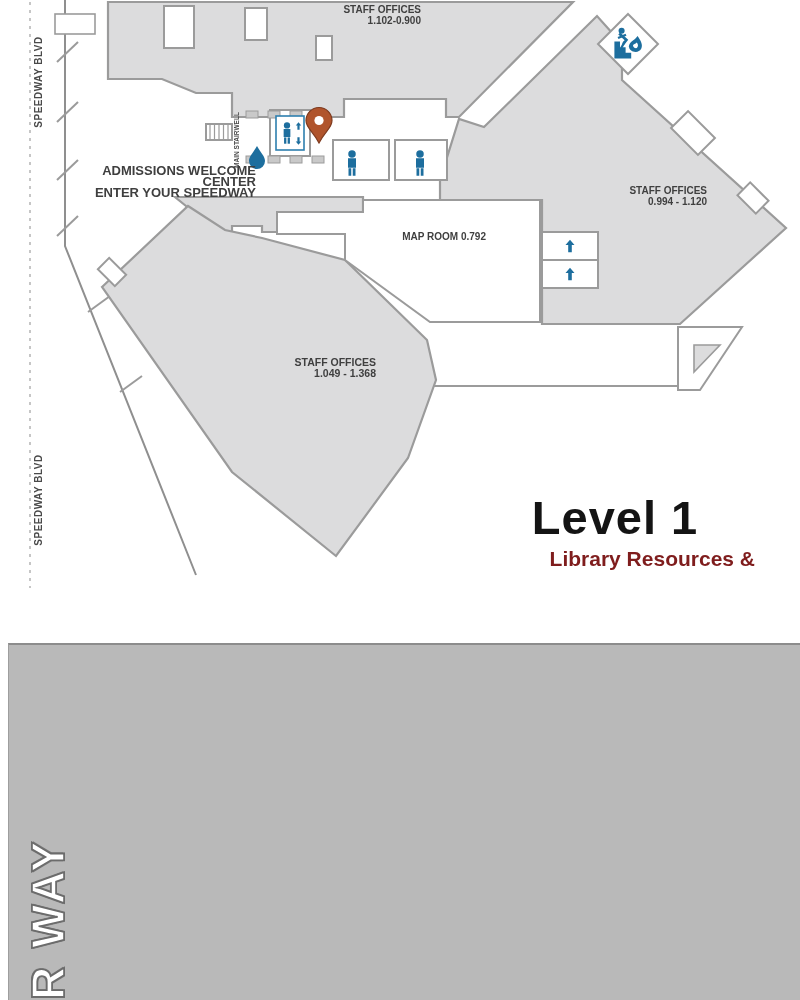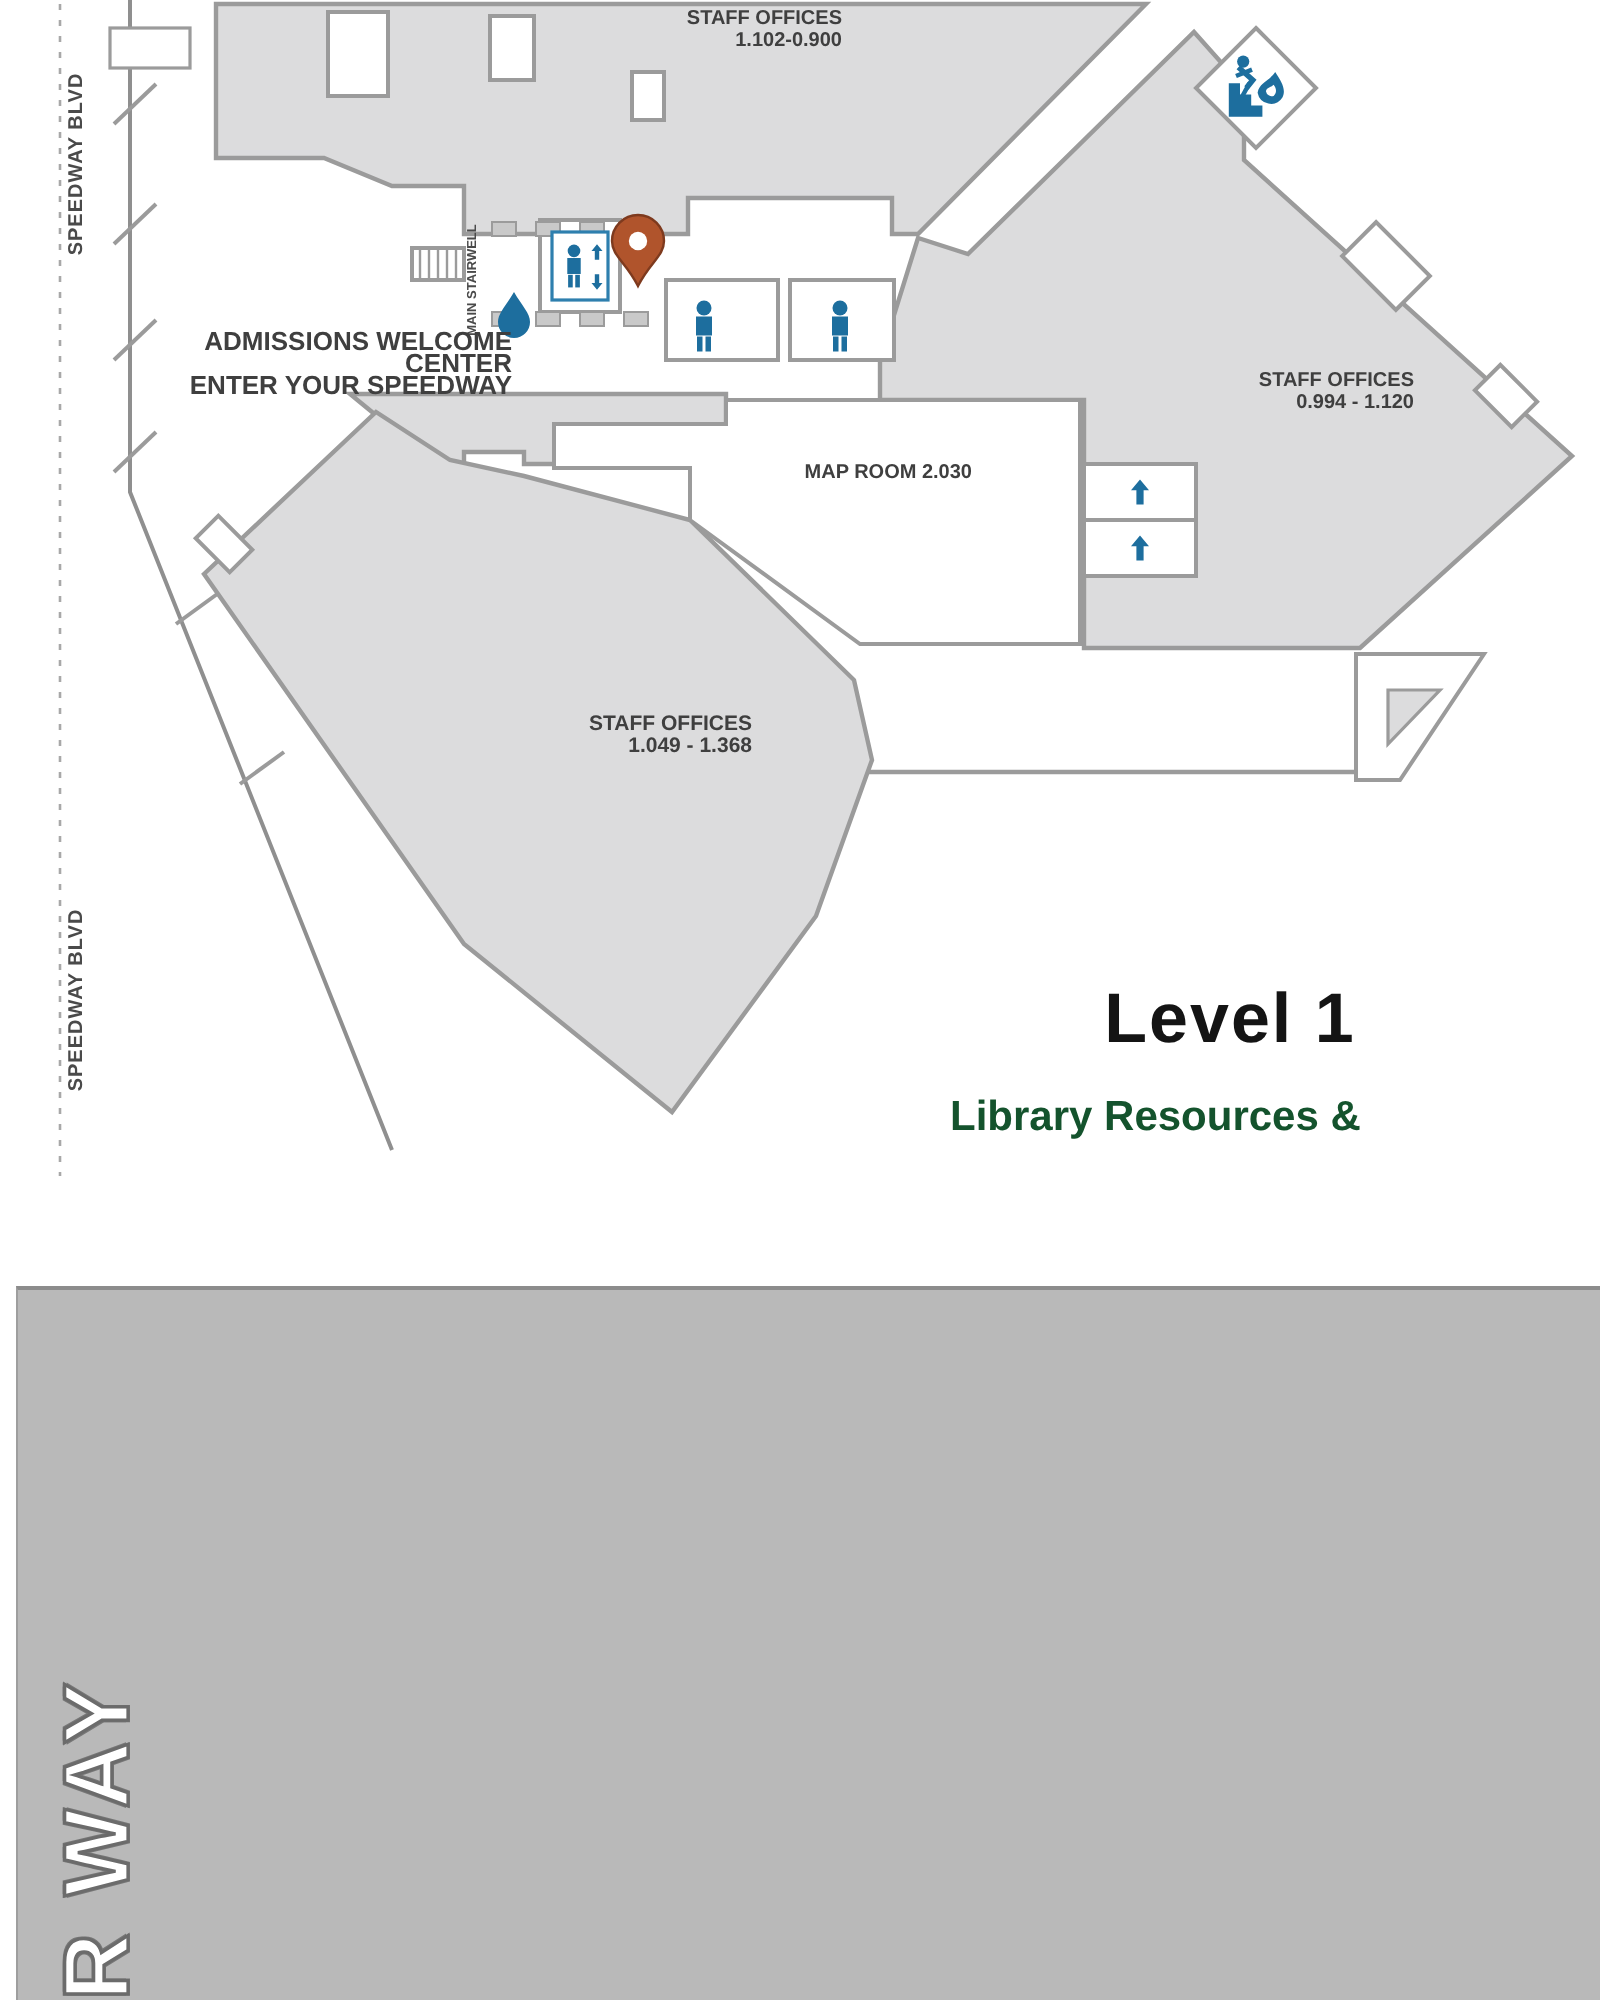--- a/index.html
+++ b/index.html
@@ -9,23 +9,23 @@
   .map-label{position:absolute;color:#3f3f3f;font-weight:bold;text-align:right;
              line-height:11px;font-size:10px;}
   .map-label .ln{display:block;}
   .rot{transform:rotate(-90deg);}
   .street{position:absolute;color:#4a4a4a;font-weight:bold;font-size:10px;
           letter-spacing:.5px;text-align:center;width:100px;height:14px;}
   .stairwell-label{position:absolute;left:210px;top:133px;width:60px;height:14px;
           font-size:6.5px;line-height:7px;font-weight:bold;color:#4a4a4a;text-align:center;}
   
   .level-title{position:absolute;left:495px;top:490px;width:240px;text-align:center;
-               color:#141414;font-size:35px;font-weight:bold;letter-spacing:1px;}
-  .level-sub{position:absolute;left:475px;top:546px;width:280px;text-align:left;
-             color:#14532d;font-size:21px;font-weight:600;line-height:26px;}
+               color:#141414;font-size:47px;font-weight:bold;letter-spacing:1px;}
+  .level-sub{position:absolute;left:475px;top:546px;width:280px;text-align:right;
+             color:#7f1d1d;font-size:21px;font-weight:600;line-height:26px;}
   
   .legend-panel{position:absolute;left:8px;top:643px;width:792px;height:357px;
                 background:#b9b9b9;border-top:2px solid #8c8c8c;border-left:1px solid #9e9e9e;
                 overflow:hidden;}
   .legend-vtitle{position:absolute;left:12px;top:38px;height:560px;
                  writing-mode:vertical-rl;transform:rotate(180deg);
                  font-size:46px;font-weight:bold;letter-spacing:3px;color:#ffffff;
                  -webkit-text-stroke:1.6px #6b6b6b;
                  text-shadow:1px 1px 0 #777,-1px -1px 0 #777,1px -1px 0 #777,-1px 1px 0 #777;
                  white-space:nowrap;}
@@ -150,21 +150,21 @@
 
   <div class="map-label" style="left:261px;top:4px;width:160px;">
     <span class="ln">STAFF OFFICES</span>
     <span class="ln">1.102-0.900</span>
   </div>
   <div class="map-label" style="left:76px;top:165px;width:180px;font-size:13px;">
     <span class="ln">ADMISSIONS WELCOME CENTER</span>
     <span class="ln">ENTER YOUR SPEEDWAY</span>
   </div>
   <div class="map-label" style="left:326px;top:231px;width:160px;">
-    <span class="ln">MAP ROOM 2.030</span>
+    <span class="ln">MAP ROOM 0.792</span>
   </div>
   <div class="map-label" style="left:547px;top:185px;width:160px;">
     <span class="ln">STAFF OFFICES</span>
     <span class="ln">0.994 - 1.120</span>
   </div>
   <div class="map-label" style="left:216px;top:357px;width:160px;font-size:10.5px;">
     <span class="ln">STAFF OFFICES</span>
     <span class="ln">1.049 - 1.368</span>
   </div>
 

